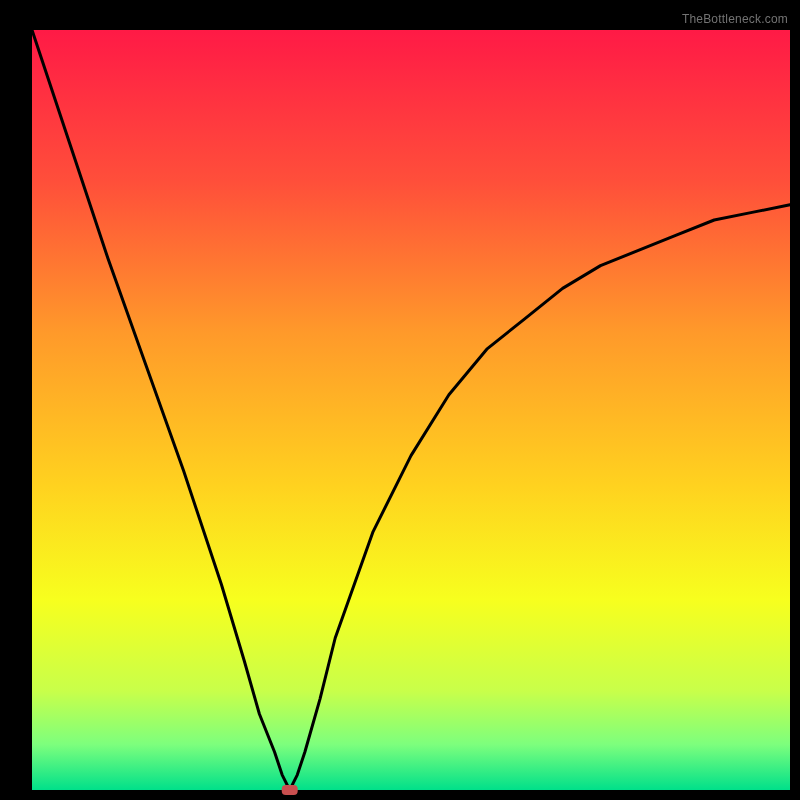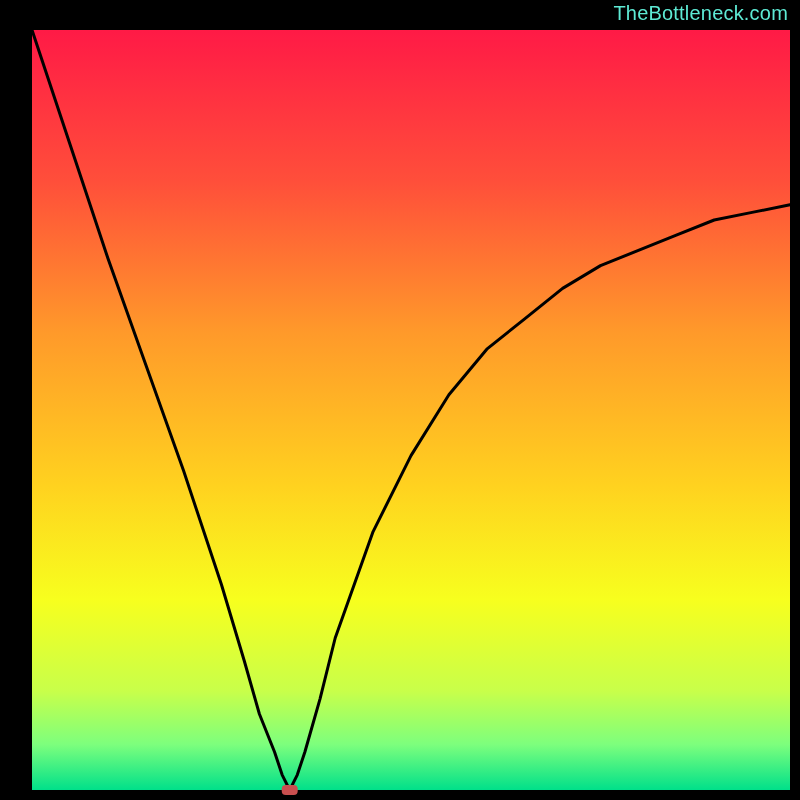--- a/index.html
+++ b/index.html
@@ -13,24 +13,24 @@
   }
   .frame {
     position: absolute;
     left: 0;
     top: 0;
     width: 800px;
     height: 800px;
   }
   .watermark {
     position: absolute;
-    top: 2px;
+    top: 12px;
     right: 12px;
-    color: #5eead4;
-    font-size: 20px;
+    color: #737373;
+    font-size: 12px;
     font-weight: 500;
     letter-spacing: 0.2px;
     z-index: 50;
   }
   svg { display: block; }
 </style>
 </head>
 <body>
 
 <div class="frame">

